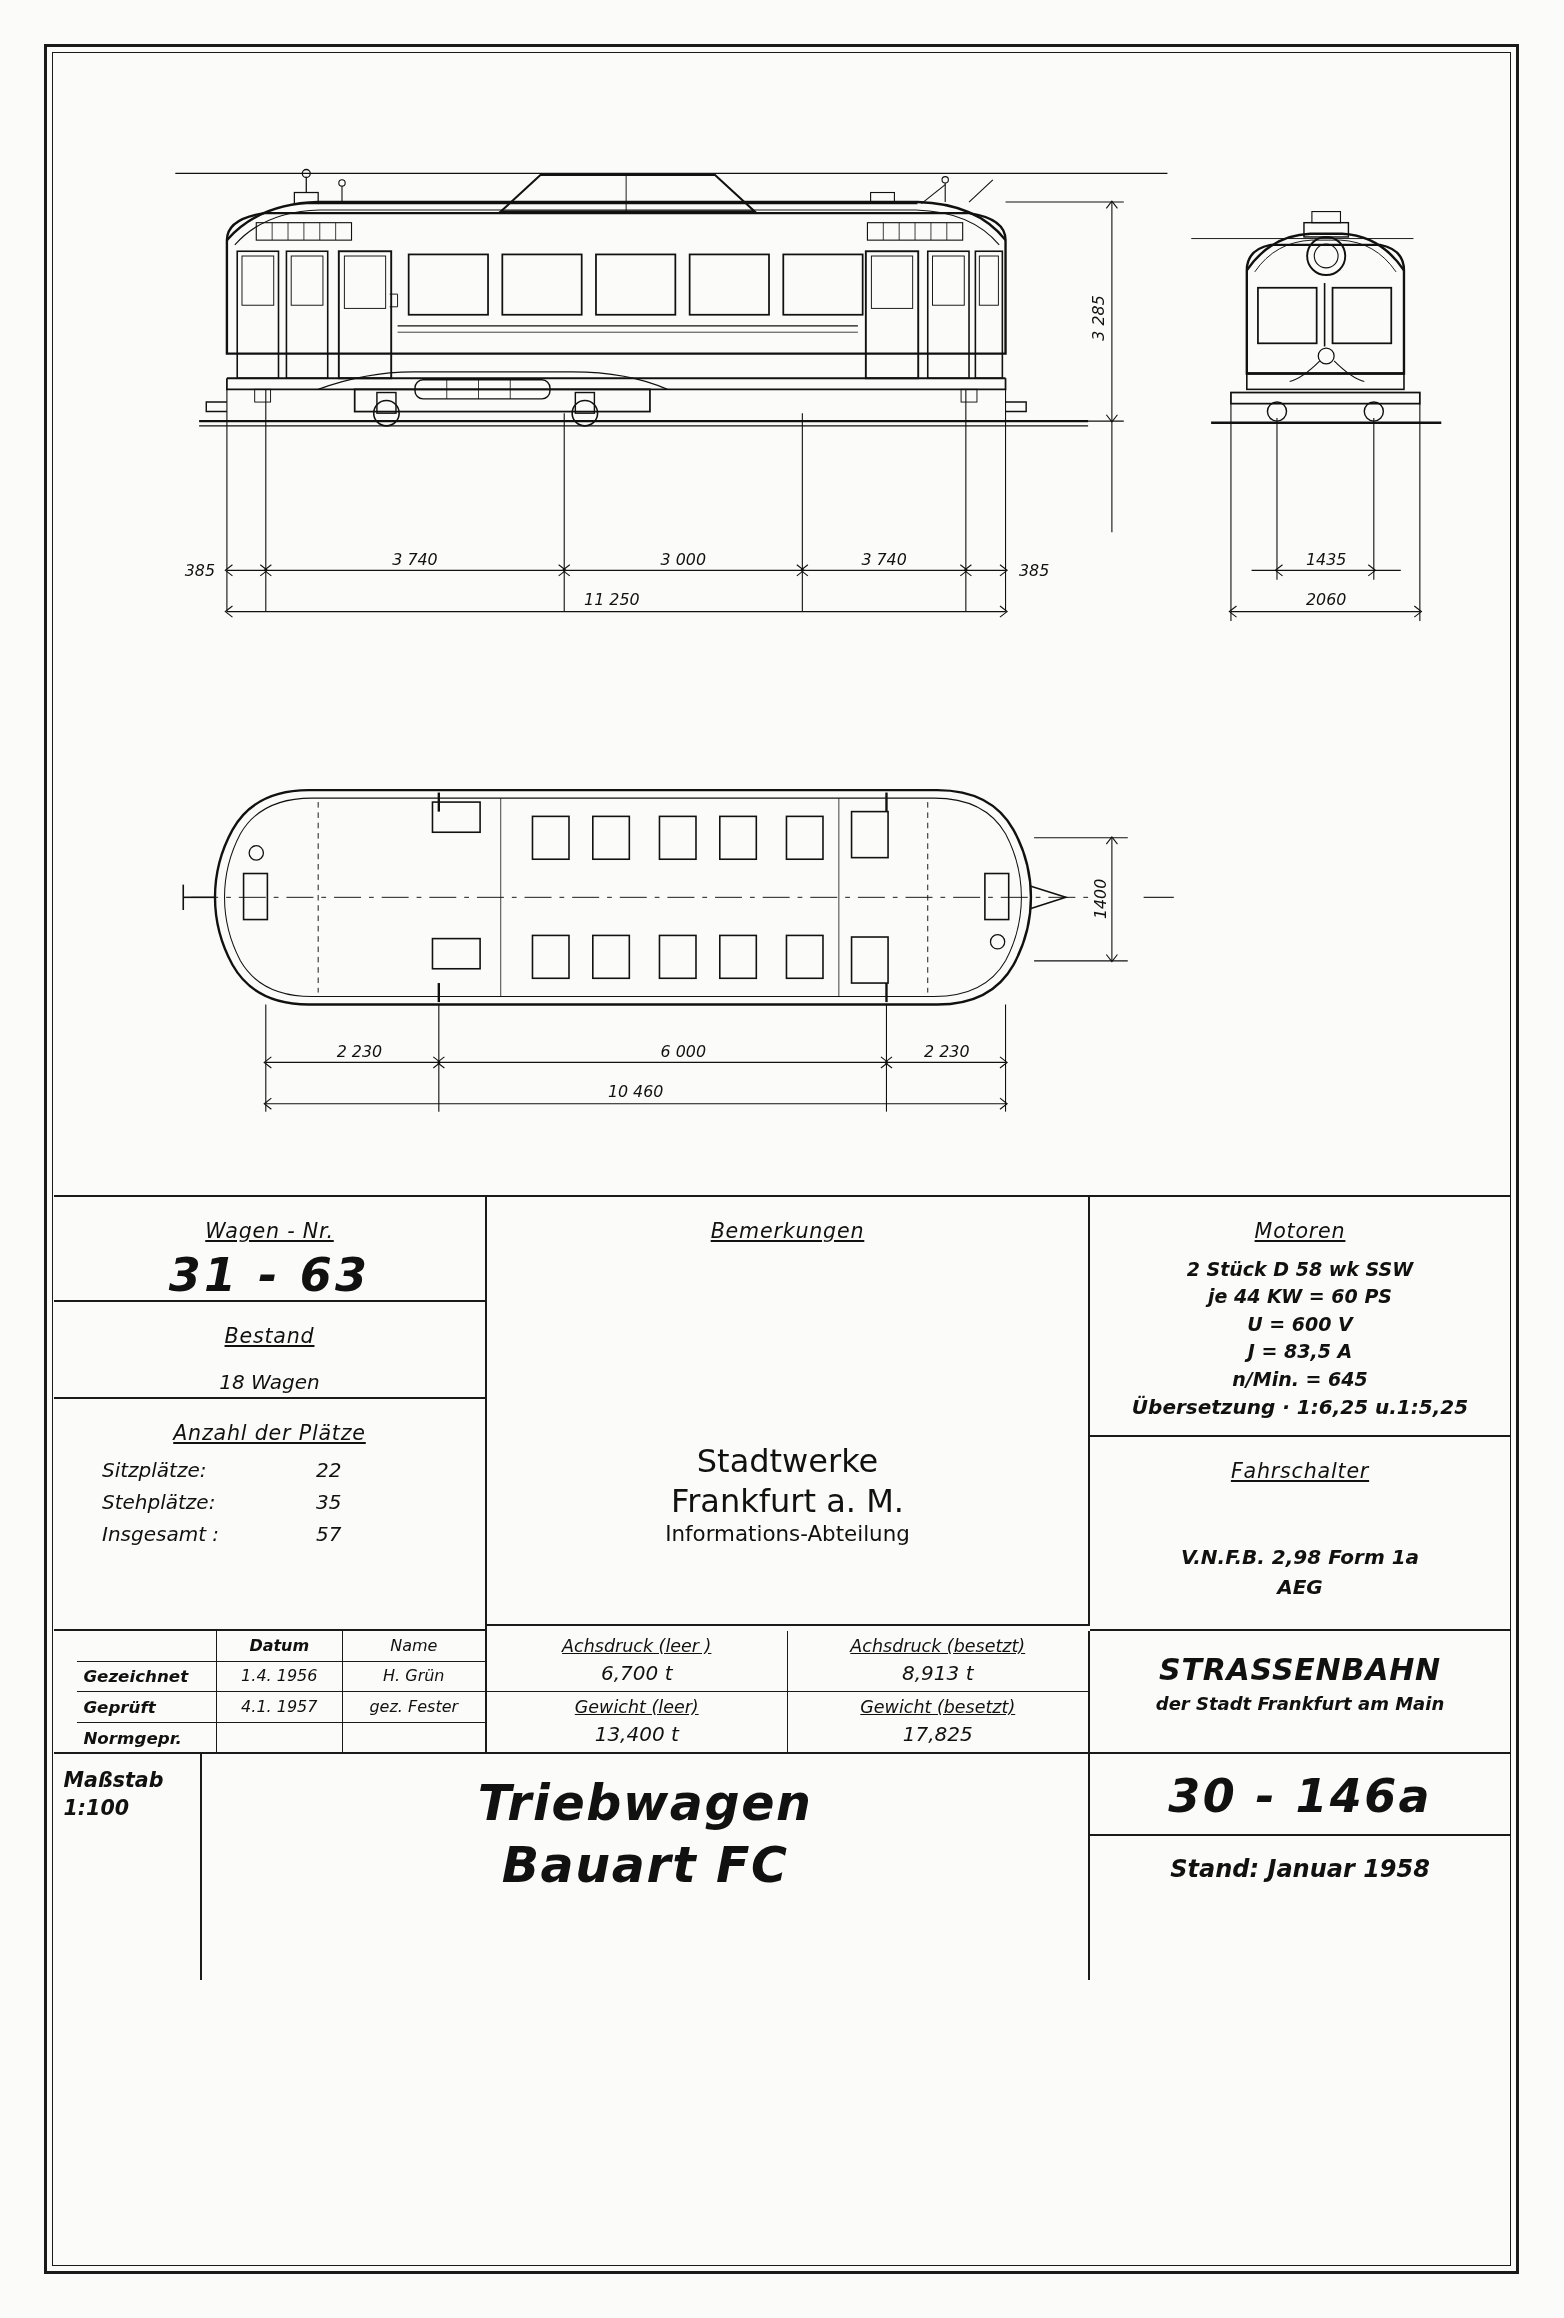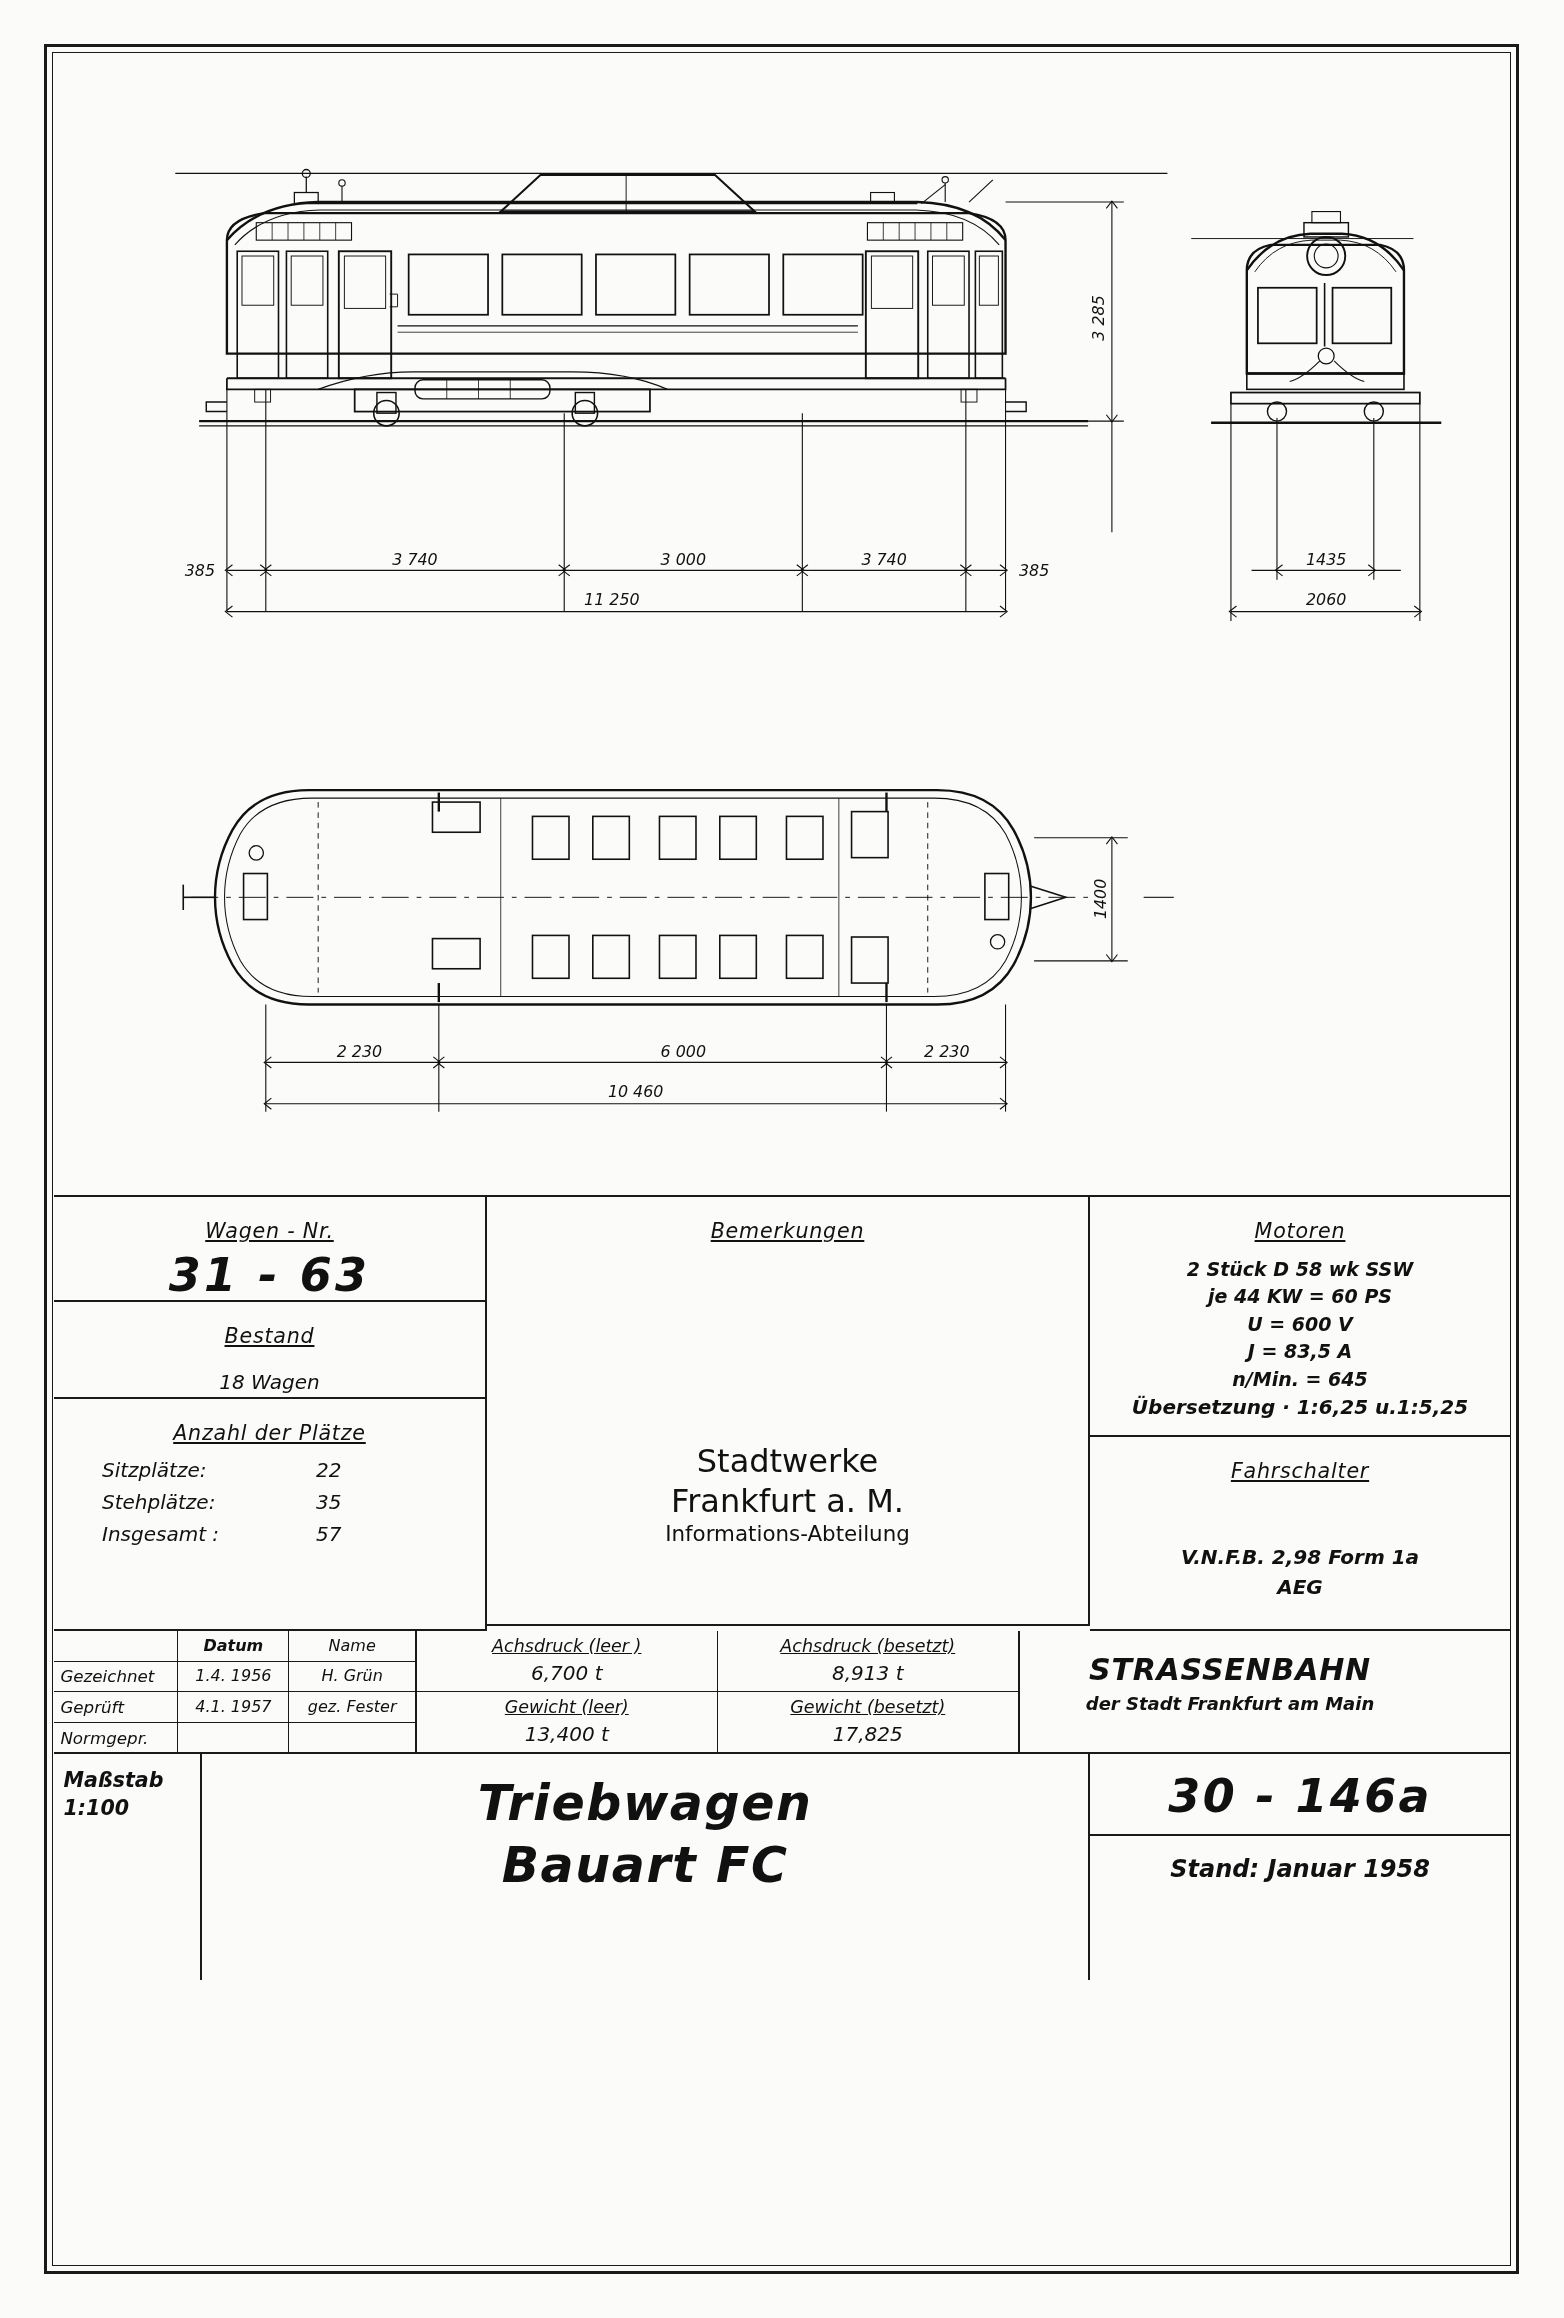--- a/index.html
+++ b/index.html
@@ -35,21 +35,21 @@
   .placerow .val{width:71px;text-align:left;}
 
   .motors{font-family:"DejaVu Sans",sans-serif;font-style:italic;font-weight:bold;font-size:19px;text-align:center;line-height:1.45;padding-top:12.7px;}
   .fahr{font-family:"DejaVu Sans",sans-serif;font-style:italic;font-weight:bold;font-size:20px;text-align:center;line-height:1.5;}
   .stadtwerke{font-family:"DejaVu Sans",sans-serif;font-size:32px;text-align:center;line-height:1.25;}
   .stadtwerke .sub{font-size:21.4px;}
 
   
   .signrow{display:flex;border-bottom:1.6px solid #1a1a1a;}
   .signrow:last-child{border-bottom:none;}
-  .sgn-lbl{width:148px;box-sizing:border-box;border-right:1.6px solid #1a1a1a;font-family:"DejaVu Sans",sans-serif;font-style:italic;font-weight:normal;font-size:16.7px;padding:4.8px 0 4.8px 6.4px;}
+  .sgn-lbl{width:148px;box-sizing:border-box;border-right:1.6px solid #1a1a1a;font-family:"DejaVu Sans",sans-serif;font-style:italic;font-weight:bold;font-size:16.7px;padding:4.8px 0 4.8px 6.4px;}
   .sgn-date{width:133px;box-sizing:border-box;border-right:1.6px solid #1a1a1a;font-family:"DejaVu Sans",sans-serif;font-style:italic;font-size:16px;text-align:center;padding:4.8px 0;}
   .sgn-name{width:151px;box-sizing:border-box;font-family:"DejaVu Sans",sans-serif;font-style:italic;font-size:16px;text-align:center;padding:4.8px 0;}
 
   .press{width:603px;box-sizing:border-box;border-right:2.4px solid #1a1a1a;}
   .pressrow{display:flex;}
   .pcell{width:302px;box-sizing:border-box;text-align:center;font-family:"DejaVu Sans",sans-serif;font-style:italic;font-size:18px;}
   .pcell.b{border-right:1.6px solid #1a1a1a;}
   .pcell .cap{text-decoration:underline;font-size:17.5px;padding:4.8px 0 1.6px;}
   .pcell .v{font-size:20px;padding:3.2px 0 6.4px;}
 
@@ -397,21 +397,21 @@
           <div class="hdr">Fahrschalter</div>
           <div class="fahr" style="margin-top:59px;">
             <div>V.N.F.B. 2,98 Form 1a</div>
             <div>AEG</div>
           </div>
         </div>
       </div>
     </div>
 
     <div class="row" style="border-bottom:2.4px solid #1a1a1a;">
-      <div class="cell" style="width:363px;">
+      <div class="cell" style="width:433px;padding-left:23px;">
         <div class="signrow">
           <div class="sgn-lbl">&nbsp;</div>
           <div class="sgn-date" style="font-weight:bold;">Datum</div>
           <div class="sgn-name" style="font-weight:normal;">Name</div>
         </div>
         <div class="signrow">
           <div class="sgn-lbl">Gezeichnet</div>
           <div class="sgn-date">1.4. 1956</div>
           <div class="sgn-name">H. Grün</div>
         </div>

